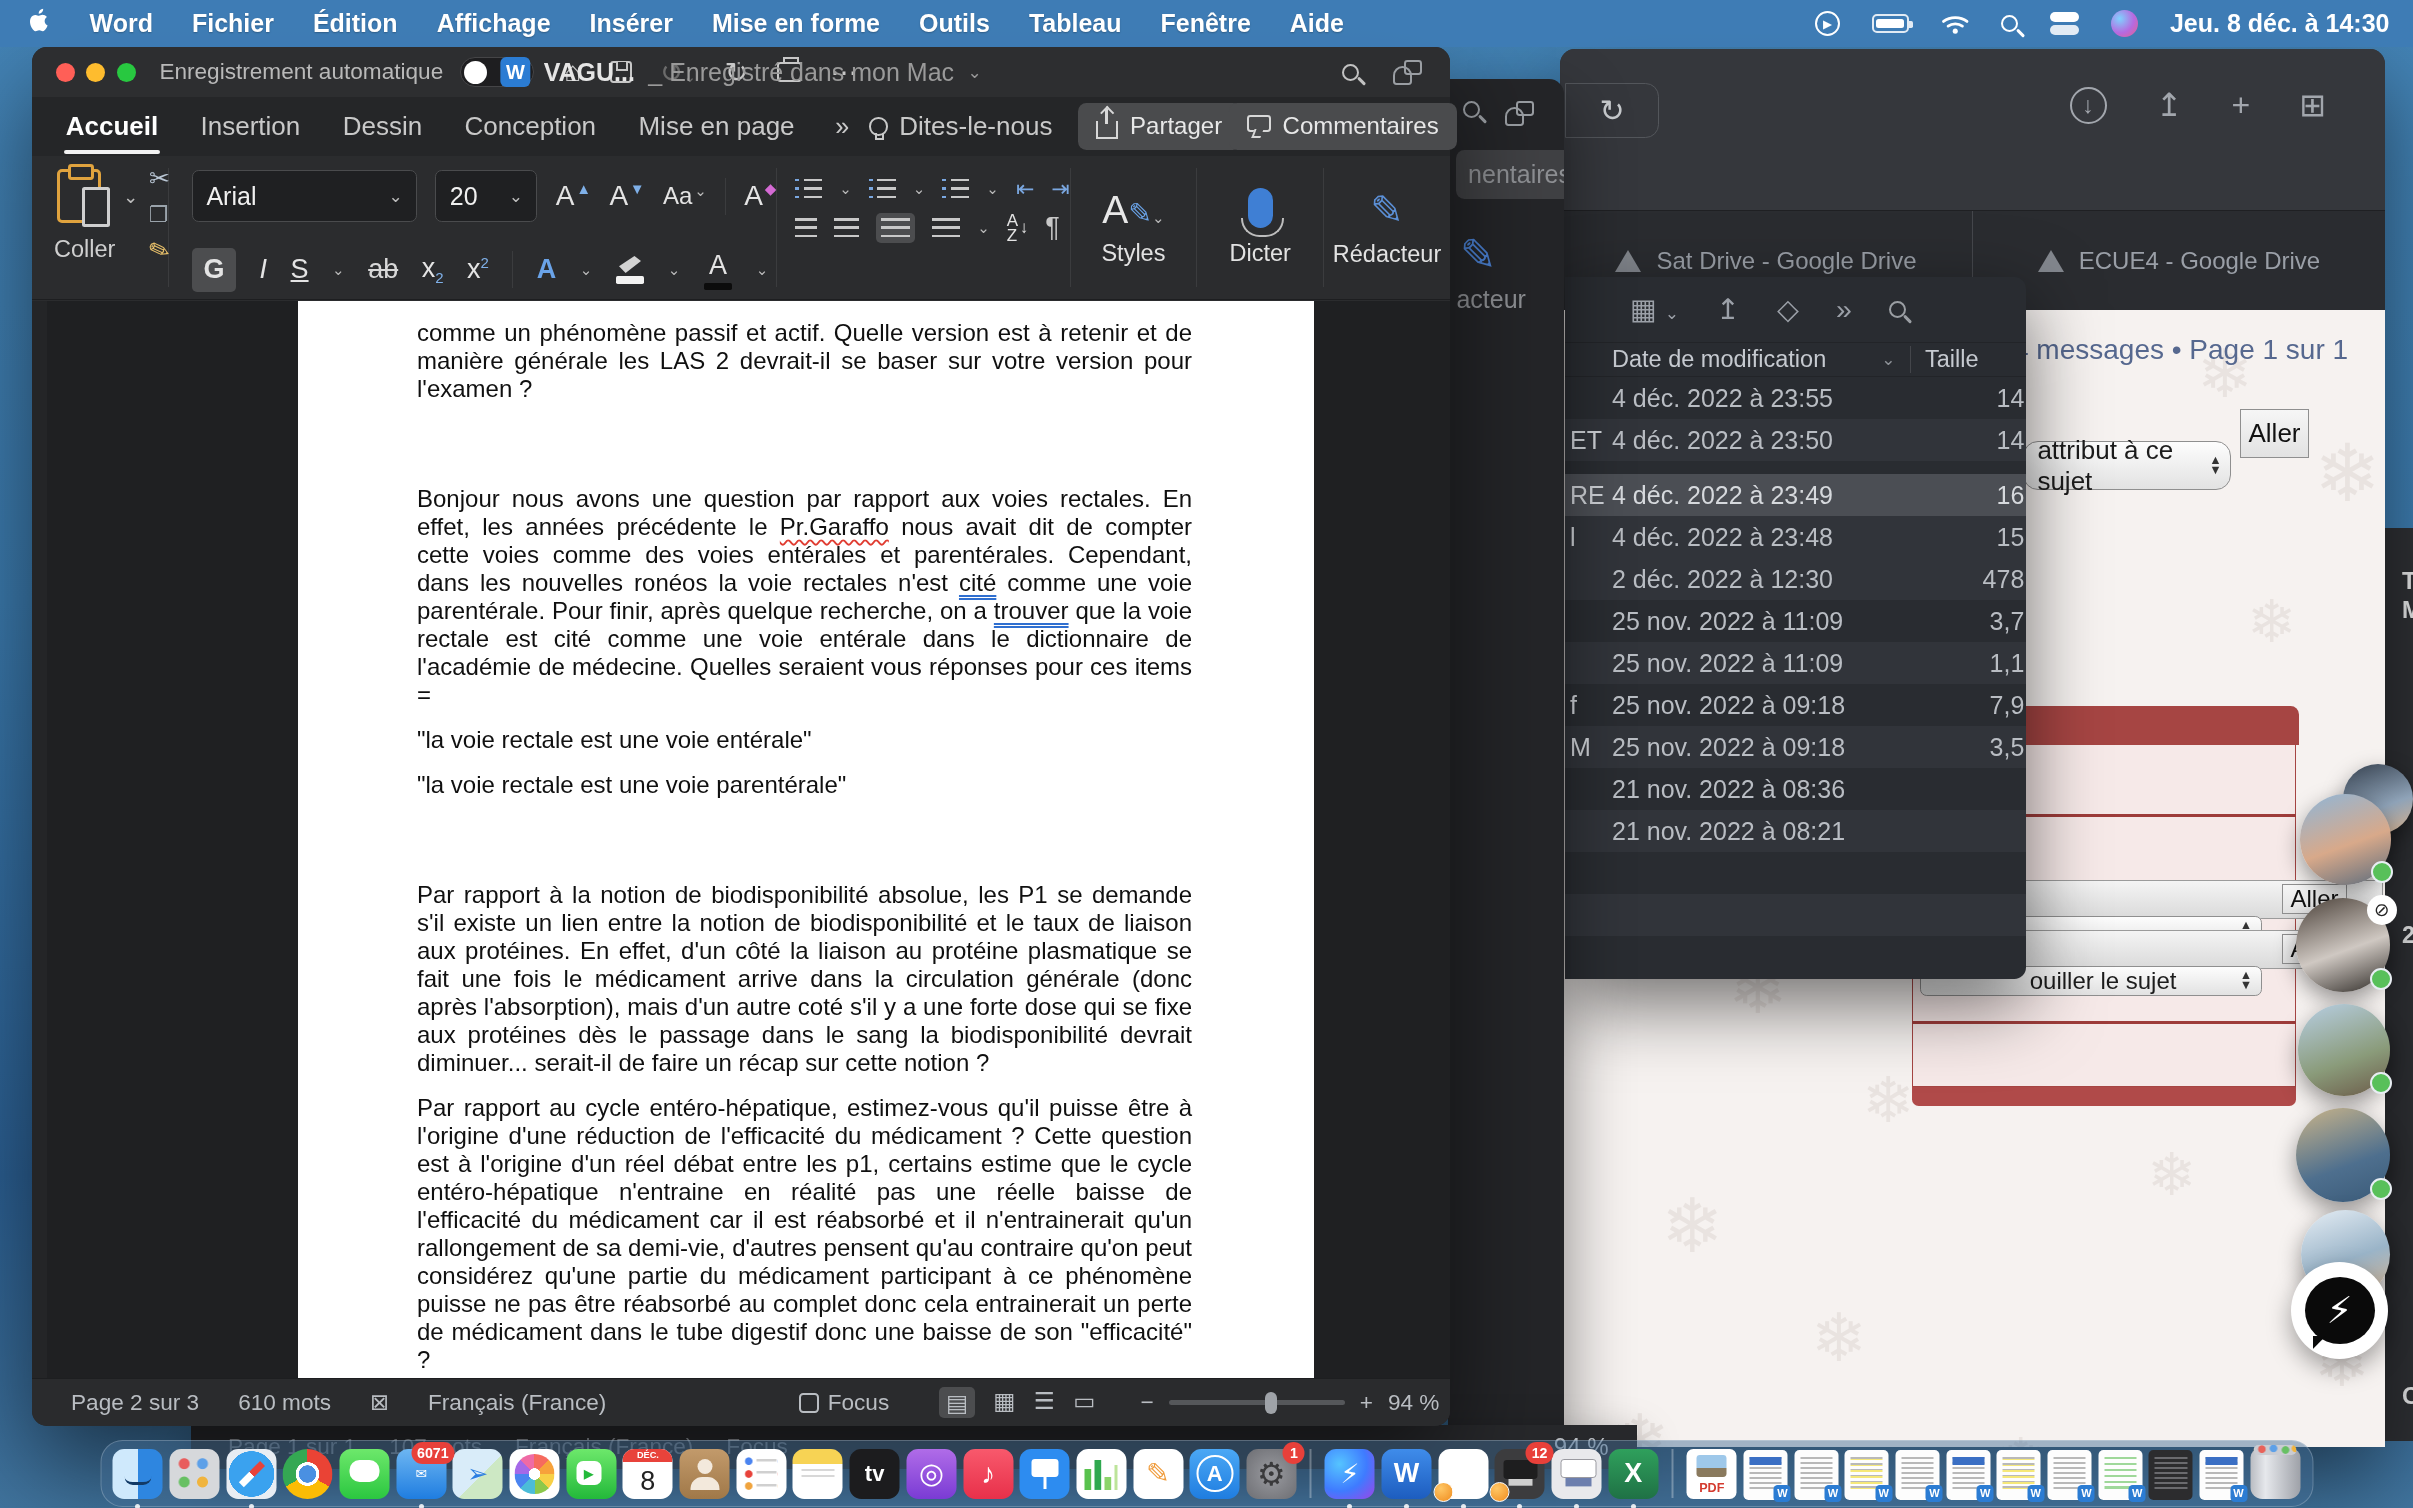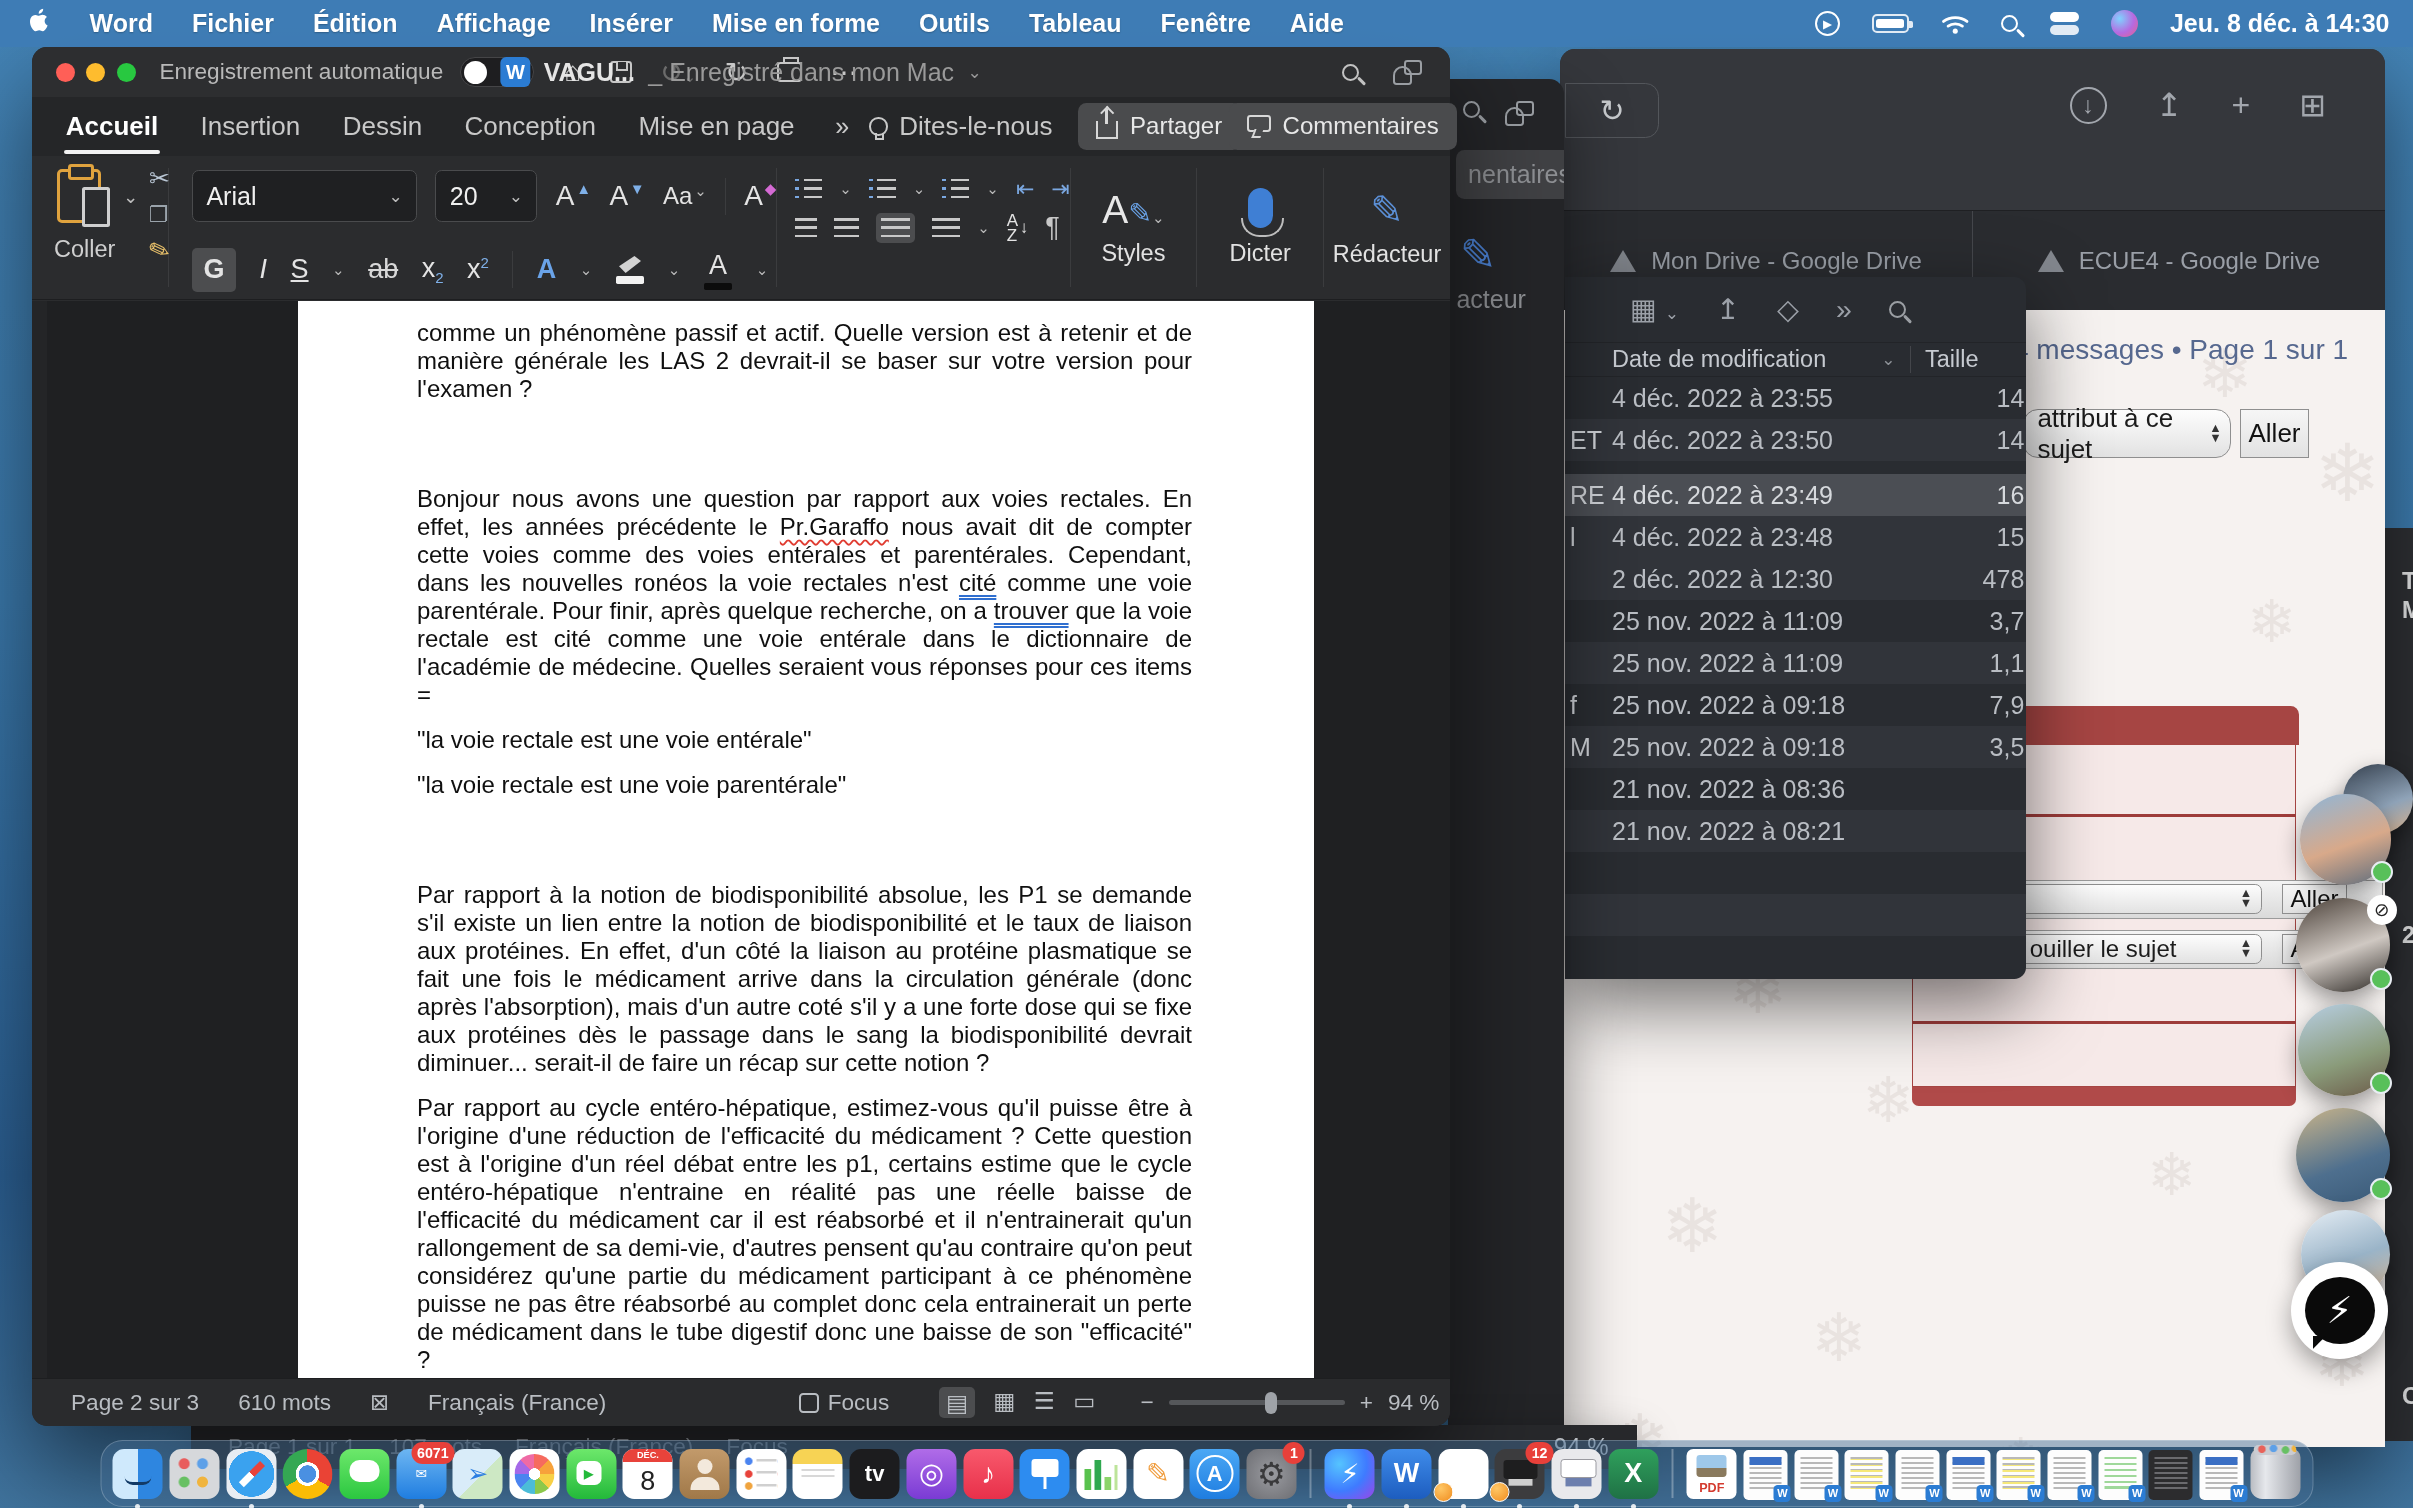--- a/index.html
+++ b/index.html
@@ -56,21 +56,21 @@
   .sf-icons { position:absolute; right:59px; top:37px; display:flex; gap:49px; color:#a2a6ad; font-size:32px; align-items:center; }
   .sf-dl { width:37px; height:37px; border:2.5px solid #a2a6ad; border-radius:50%; display:flex; align-items:center; justify-content:center; font-size:23.5px; }
   #safari .tabbar { height:101px; background:#2a2c30; display:flex; border-top:0.8px solid #1f2023; border-bottom:0.8px solid #1f2023; }
   .s-tab { flex:1; display:flex; align-items:center; justify-content:center; gap:15px; color:#9a9fa7; font-size:24px; }
   .s-tab + .s-tab { border-left:0.8px solid #45474c; }
   .tri-drive { width:0; height:0; border-left:13.4px solid transparent; border-right:13.4px solid transparent; border-bottom:22px solid #83878e; }
   #safari .content { position:absolute; left:0; top:261px; right:0; bottom:0; background:#f6f2f0; overflow:hidden; }
   .snow { position:absolute; color:#e9e3e0; z-index:0; }
   .pager { position:absolute; left:453px; top:23.5px; color:#56688f; font-size:28px; z-index:1; }
   .sel-bar { position:absolute; background:linear-gradient(#fdfdfd,#e2e2e2); border:1.7px solid #8f8f8f; border-radius:6.7px;
-    color:#1c1c1c; font-size:26px; display:flex; align-items:center; z-index:2; }
+    color:#1c1c1c; font-size:26px; display:flex; align-items:center; z-index:2;margin-top:32px; }
   .stepper { margin-left:auto; display:flex; flex-direction:column; line-height:9.2px; font-size:12.6px; color:#333; padding:0 8.4px; }
   .btn-aller { position:absolute; background:linear-gradient(#f6f6f6,#e2e2e2); border:1.7px solid #8f8f8f;
     color:#111; font-size:26px; display:flex; align-items:center; justify-content:center; z-index:2; }
   .red-panel { position:absolute; left:352px; top:396px; width:387px; height:400px; z-index:1; }
   .red-head { height:39px; background:#a64543; border-radius:0 8.4px 0 0; }
   .red-body { position:absolute; left:0; top:39px; right:3.4px; bottom:19px; background:#f6e9e8; border:1.7px solid #a64543; border-top:none; }
   .red-sep { position:absolute; left:0; right:3.4px; height:2.5px; background:#9e3c3a; z-index:2; }
   .red-foot { position:absolute; left:0; right:3.4px; bottom:0; height:19px; background:#b04a49; border-radius:0 0 6.7px 6.7px; }
   .grey-bar { position:absolute; left:352px; width:471px; height:39px; background:linear-gradient(#f4f4f4,#dadada);
     border:1.7px solid #9b9b9b; z-index:1; }
@@ -372,21 +372,21 @@
     <div class="sf-icons">
       <span class="sf-dl">↓</span>
       <span>↥</span>
       <span>+</span>
       <span>⊞</span>
     </div>
   </div>
   <div class="tabbar">
     <div class="s-tab">
       <span class="tri-drive"></span>
-      <span>Mon Drive - Google Drive</span>
+      <span>Sat Drive - Google Drive</span>
     </div>
     <div class="s-tab">
       <span class="tri-drive"></span>
       <span>ECUE4 - Google Drive</span>
     </div>
   </div>
   <div class="content">
     <div id="snowlayer">
         <span class="snow" style="left: 25px; top: 34px; font-size: 75px;">❄</span>
         <span class="snow" style="left: 210px; top: 17px; font-size: 59px;">❄</span>

